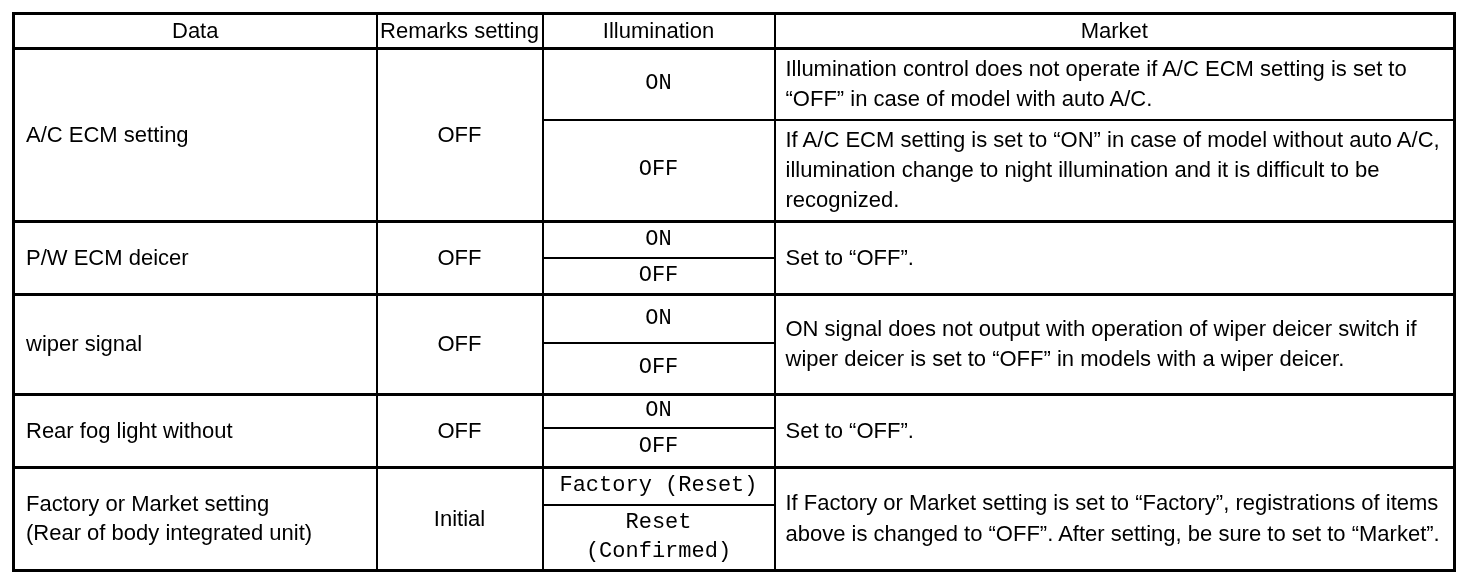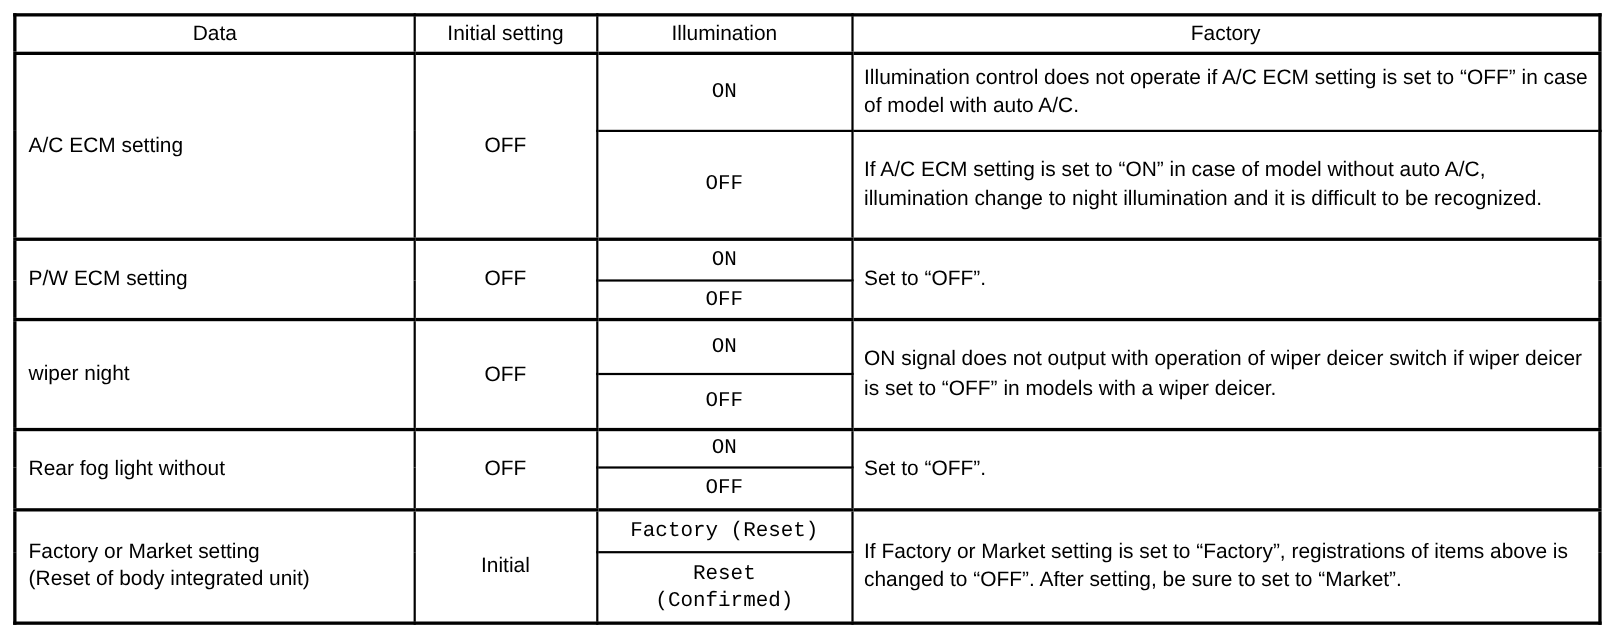--- a/index.html
+++ b/index.html
@@ -14,21 +14,21 @@
   table.settings {
     position: absolute;
     left: 12px; top: 12px;
     width: 1441px;
     border-collapse: collapse;
     table-layout: fixed;
     border: 3px solid #000;
   }
   th, td {
     border: 2px solid #000;
-    font-size: 19px;
+    font-size: 22px;
     font-weight: 400;
     vertical-align: middle;
     overflow: hidden;
   }
   thead th {
     border-bottom: 3px solid #000;
     text-align: center;
     height: 35px;
   }
   
@@ -72,71 +72,71 @@
 <table class="settings">
   <colgroup>
     <col style="width:363px">
     <col style="width:166px">
     <col style="width:232px">
     <col style="width:680px">
   </colgroup>
   <thead>
     <tr>
       <th>Data</th>
-      <th>Initial setting</th>
+      <th>Remarks setting</th>
       <th>Illumination</th>
-      <th>Factory</th>
+      <th>Market</th>
     </tr>
   </thead>
   <tbody>
 
     <tr class="main-start h70">
       <td class="c-data" rowspan="2">A/C ECM setting</td>
       <td class="c-init" rowspan="2">OFF</td>
       <td class="c-reg">ON</td>
       <td class="c-rem">Illumination control does not operate if A/C ECM setting is set to “OFF” in case of model with auto A/C.</td>
     </tr>
     <tr class="h99">
       <td class="c-reg">OFF</td>
       <td class="c-rem">If A/C ECM setting is set to “ON” in case of model without auto A/C, illumination change to night illumination and it is difficult to be recognized.</td>
     </tr>
 
     <tr class="main-start h37">
-      <td class="c-data" rowspan="2">P/W ECM setting</td>
+      <td class="c-data" rowspan="2">P/W ECM deicer</td>
       <td class="c-init" rowspan="2">OFF</td>
       <td class="c-reg">ON</td>
       <td class="c-rem" rowspan="2">Set to “OFF”.</td>
     </tr>
     <tr class="h36">
       <td class="c-reg">OFF</td>
     </tr>
 
     <tr class="main-start h49">
-      <td class="c-data" rowspan="2">wiper night</td>
+      <td class="c-data" rowspan="2">wiper signal</td>
       <td class="c-init" rowspan="2">OFF</td>
       <td class="c-reg">ON</td>
       <td class="c-rem" rowspan="2">ON signal does not output with operation of wiper deicer switch if wiper deicer is set to “OFF” in models with a wiper deicer.</td>
     </tr>
     <tr class="h51">
       <td class="c-reg">OFF</td>
     </tr>
 
     <tr class="main-start h34">
       <td class="c-data" rowspan="2">Rear fog light without</td>
       <td class="c-init" rowspan="2">OFF</td>
       <td class="c-reg">ON</td>
       <td class="c-rem" rowspan="2">Set to “OFF”.</td>
     </tr>
     <tr class="h39">
       <td class="c-reg">OFF</td>
     </tr>
 
     <tr class="main-start h38">
       <td class="c-data" rowspan="2">Factory or Market setting
-(Reset of body integrated unit)</td>
+(Rear of body integrated unit)</td>
       <td class="c-init" rowspan="2">Initial</td>
       <td class="c-reg">Factory (Reset)</td>
       <td class="c-rem" rowspan="2">If Factory or Market setting is set to “Factory”, registrations of items above is changed to “OFF”. After setting, be sure to set to “Market”.</td>
     </tr>
     <tr class="h65">
       <td class="c-reg">Reset
 (Confirmed)</td>
     </tr>
   </tbody>
 </table>

